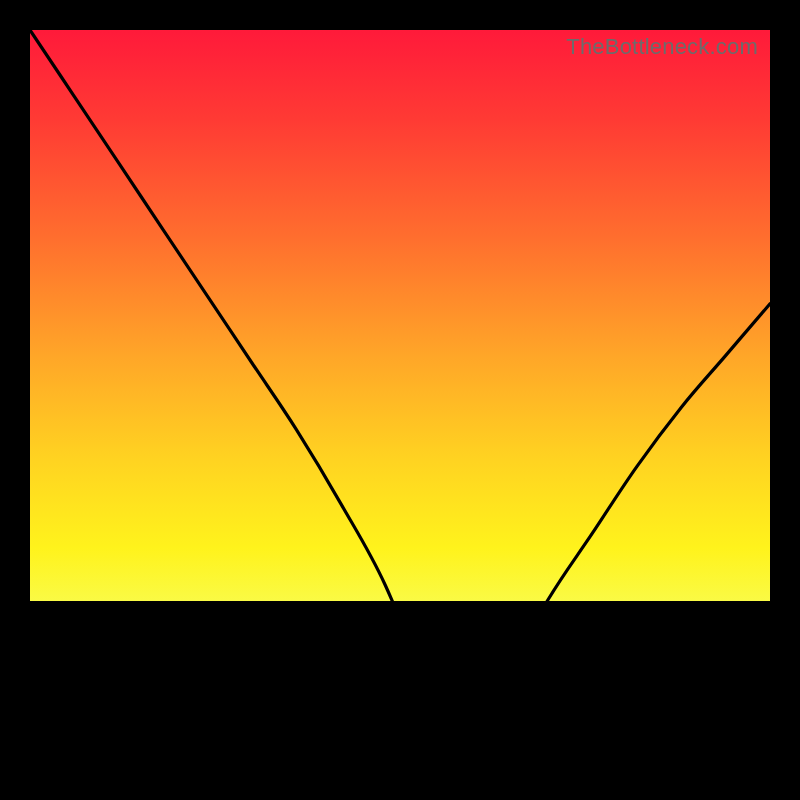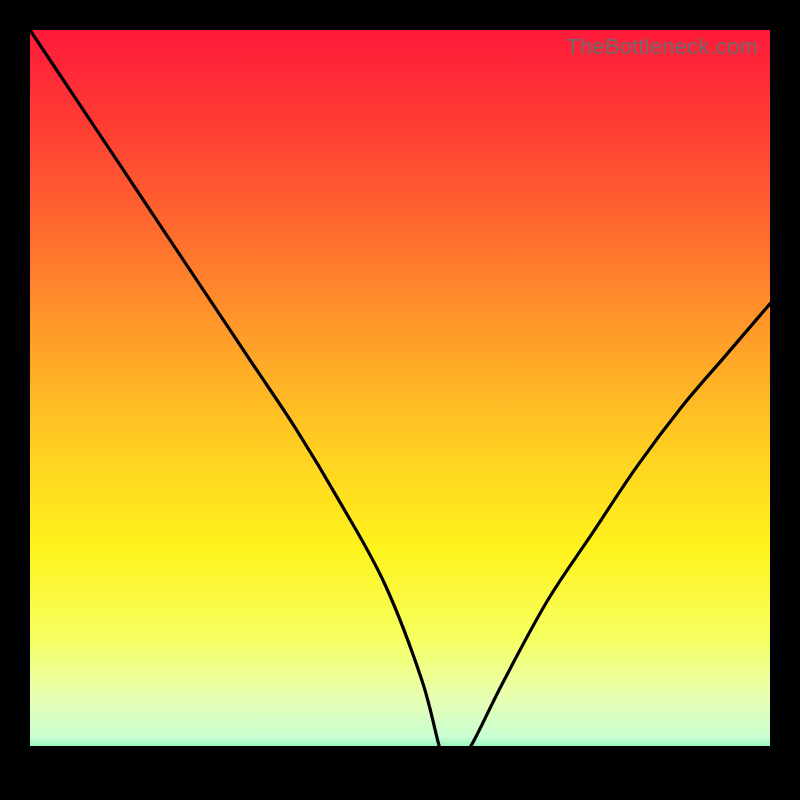--- a/index.html
+++ b/index.html
@@ -17,21 +17,21 @@
     top: 0;
     width: 800px;
     height: 800px;
     background: #000;
   }
   .plot-area {
     position: absolute;
     left: 30px;
     top: 30px;
     width: 740px;
-    height: 716px;
+    height: 571px;
     overflow: hidden;
   }
   .watermark {
     position: absolute;
     top: 4px;
     right: 12px;
     color: #6c6c6c;
     font-size: 22px;
     font-weight: 400;
     letter-spacing: 0.2px;

